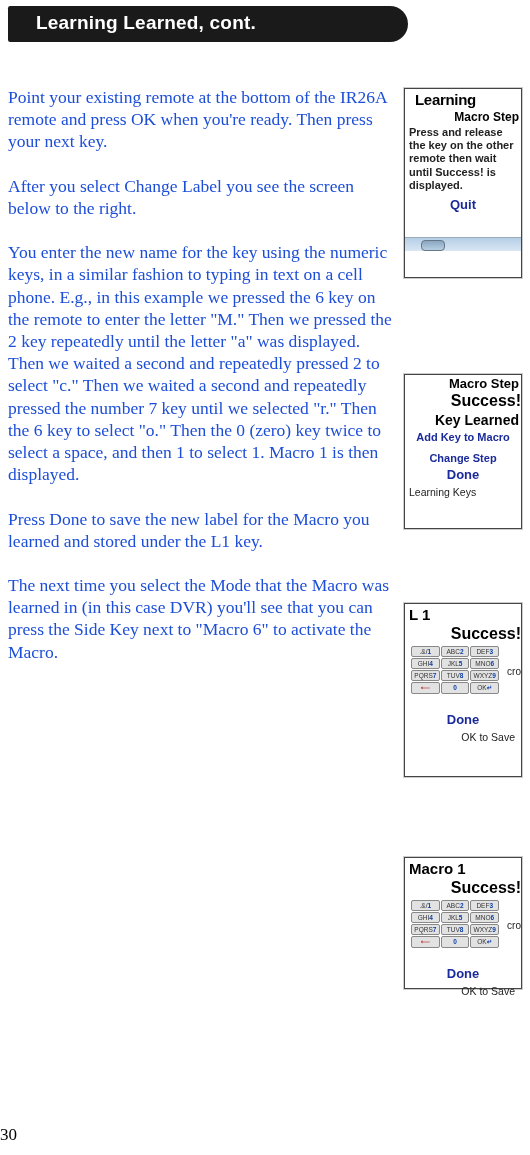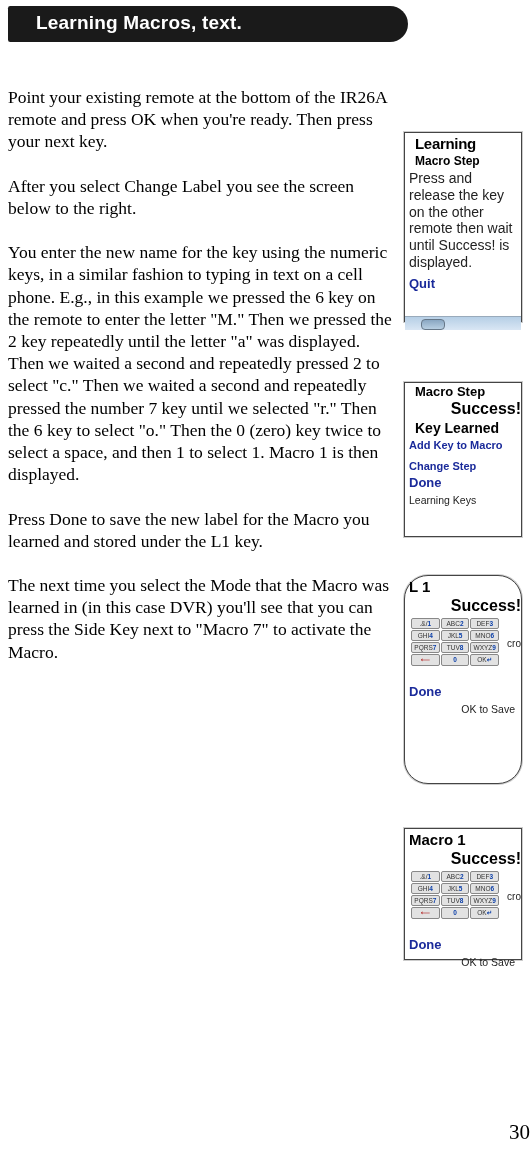--- a/index.html
+++ b/index.html
@@ -24,80 +24,79 @@
       letter-spacing: 0.2px;
     }
     .content {
       display: flex;
       gap: 6px;
     }
     .text-col {
       flex: 0 0 390px;
       font-size: 17.5px;
       line-height: 1.27;
-      color: #000000;
+      color: #1d4ed8;
     }
     .text-col p { margin-bottom: 22px; }
     .images-col {
       flex: 1;
       display: flex;
       flex-direction: column;
-      gap: 60px;
+      gap: 96px;
       padding-top: 2px;
-      margin-top: 44px;
     }
     .screenshot {
       background: #fff;
       border: 1px solid #444;
       box-shadow: 0 0 0 1px #ccc;
       font-family: Arial, Helvetica, sans-serif;
     }
     .screenshot.s1 { height: 190px; }
     .screenshot.s2 { height: 155px; }
-    .screenshot.s3 { height: 209px; margin-top: -22px; border-radius: 24px; }
+    .screenshot.s3 { height: 174px; margin-top: -22px; }
     .screenshot.s4 { height: 132px; margin-top: -16px; }
     .ss-title { font-weight: bold; font-size: 15px; padding: 2px 2px 1px 10px; letter-spacing: -0.3px; }
-    .ss-sub { font-weight: bold; font-size: 12px; padding: 1px 2px 1px 10px; }
-    .ss-text { font-size: 14px; padding: 1px 4px 1px 4px; color: #222; line-height: 1.2; }
-    .ss-link { font-size: 13px; color: #1a2a9a; font-weight: bold; text-align: left; padding: 2px 4px 1px 4px; }
+    .ss-sub { font-weight: bold; font-size: 12px; padding: 1px 2px 1px 10px; text-align: right; }
+    .ss-text { font-size: 11px; padding: 1px 4px 1px 4px; color: #222; line-height: 1.2; font-weight: bold; }
+    .ss-link { font-size: 13px; color: #1a2a9a; font-weight: bold; text-align: center; padding: 2px 4px 1px 4px; }
     .ss-small { font-size: 10.5px; color: #222; padding: 3px 10px 1px 4px; }
     .ss-bar { height: 14px; background: linear-gradient(#b6cfe6, #d9e6f4); border-top: 1px solid #9ab; margin-top: 24px; position: relative; }
     .ss-bar::before { content: ""; position: absolute; left: 16px; top: 2px; width: 22px; height: 9px; background: linear-gradient(#89a6c2,#b8cfe2); border-radius: 4px; border: 1px solid #678; }
     .success-title { font-size: 16px; font-weight: bold; text-align: right; padding: 0 0 1px 0; }
     .ltitle { font-size: 15px; font-weight: bold; padding: 2px 0 2px 4px; }
     .keypad {
       margin: 2px 4px 2px 6px;
       display: grid;
       grid-template-columns: repeat(3, 1fr);
       gap: 1px;
       font-size: 6.5px;
       color: #333;
     }
     .kp { background: #e2e2e2; border: 1px solid #888; text-align: center; padding: 1px 0; border-radius: 2px; white-space: nowrap; overflow: hidden; }
     .kp .n { color: #0a3ea8; font-weight: bold; }
     .page-num {
       position: absolute;
       bottom: 10px;
       left: 0; right: 0;
-      text-align: right;
-      font-size: 21px;
+      text-align: left;
+      font-size: 17px;
     }
   </style>
 </head>
 <body>
 
-<div class="header-bar">Learning Macros, text.</div>
+<div class="header-bar">Learning Learned, cont.</div>
 
 <div class="content">
   <div class="text-col">
     <p>Point your existing remote at the bottom of the IR26A remote and press OK when you're ready. Then press your next key.</p>
     <p>After you select Change Label you see the screen below to the right.</p>
     <p>You enter the new name for the key using the numeric keys, in a similar fashion to typing in text on a cell phone. E.g., in this example we pressed the 6 key on the remote to enter the letter "M." Then we pressed the 2 key repeatedly until the letter "a" was displayed. Then we waited a second and repeatedly pressed 2 to select "c." Then we waited a second and repeatedly pressed the number 7 key until we selected "r." Then the 6 key to select "o." Then the 0 (zero) key twice to select a space, and then 1 to select 1. Macro 1 is then displayed.</p>
     <p>Press Done to save the new label for the Macro you learned and stored under the L1 key.</p>
-    <p>The next time you select the Mode that the Macro was learned in (in this case DVR) you'll see that you can press the Side Key next to "Macro 7" to activate the Macro.</p>
+    <p>The next time you select the Mode that the Macro was learned in (in this case DVR) you'll see that you can press the Side Key next to "Macro 6" to activate the Macro.</p>
   </div>
 
   <div class="images-col">
 
     <div class="screenshot s1">
       <div class="ss-title">Learning</div>
       <div class="ss-sub">Macro Step</div>
       <div class="ss-text">Press and release the key on the other remote then wait until Success! is displayed.</div>
       <div class="ss-link" style="margin-top:2px">Quit</div>
       <div class="ss-bar"></div>

